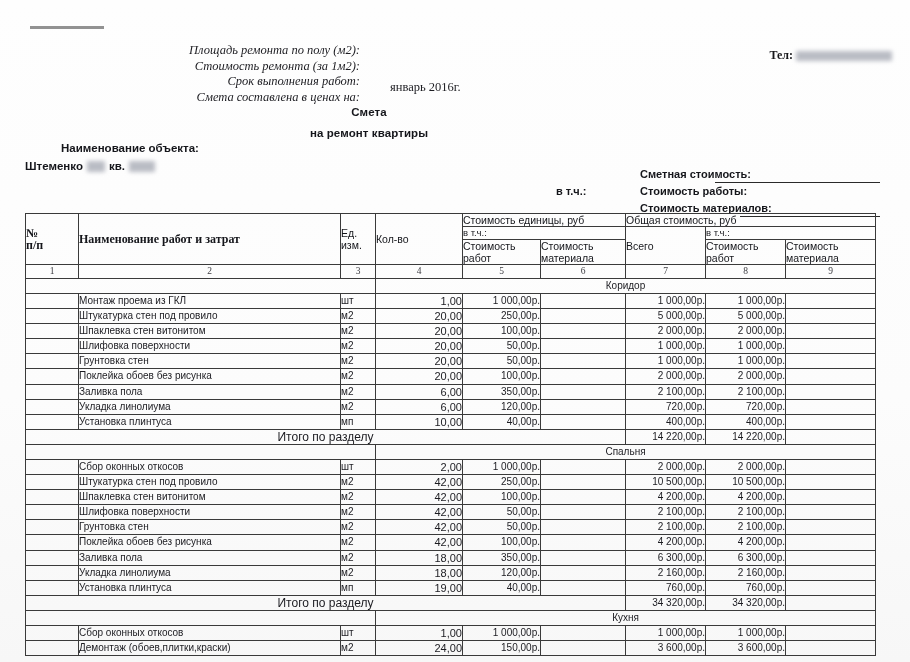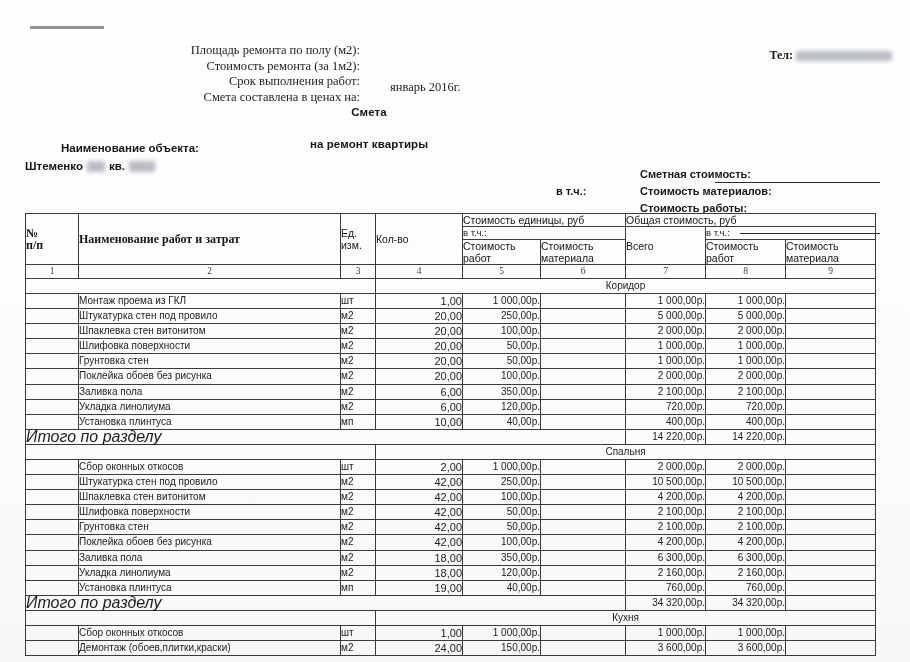--- a/index.html
+++ b/index.html
@@ -37,20 +37,21 @@
   .hdr-block {
     position: absolute;
     left: 0px;
     top: 43px;
     width: 360px;
     text-align: right;
     font-family: "Liberation Serif", serif;
     font-size: 12.5px;
     line-height: 15.6px;
     color: #1d1d22;
+    font-style: italic;
   }
   .hdr-block div { white-space: nowrap; }
 
   .hdr-date {
     position: absolute;
     left: 390px;
     top: 80px;
     font-family: "Liberation Serif", serif;
     font-size: 12.5px;
     color: #1d1d22;
@@ -83,21 +84,21 @@
     position: absolute;
     left: 0;
     top: 106px;
     width: 738px;
     text-align: center;
     font-size: 11.5px;
     font-weight: bold;
     color: #15161b;
     letter-spacing: .1px;
   }
-  .doc-title .line2 { margin-top: 20px; }
+  .doc-title .line2 { margin-top: 9px; }
 
   
   .obj-label {
     position: absolute;
     left: 25px;
     top: 142px;
     font-size: 11.5px;
     font-weight: bold;
     color: #15161b;
     margin-left: 36px;
@@ -225,24 +226,23 @@
   .cell-unit { text-align: left; padding-right: 4px; font-size: 10px; }
   .cell-qty  { text-align: right; padding-right: 5px; font-size: 11px; }
   .cell-num  { text-align: right; padding-right: 5px; font-size: 10px; }
   .cell-empty { }
 
   .total-row td {
     height: 14.1px;
     line-height: 14.1px;
   }
   .total-label {
-    text-align: left;
-    font-size: 16px;
+    text-align: center;
+    font-size: 12px;
     padding-right: 0;
-    font-style: italic;
   }
 </style>
 </head>
 <body>
 
 <div class="page">
 
   <div class="corner-mark"></div>
 
   <div class="hdr-block">
@@ -268,25 +268,25 @@
     <span>Штеменко</span><span class="redact r1">00</span><span>кв.</span><span class="redact r2">000</span>
   </div>
 
   <div class="summary">
     <div class="vtch">в т.ч.:</div>
     <div class="srow">
       <span class="slabel">Сметная стоимость:</span>
       <span class="underline u1"></span>
     </div>
     <div class="srow">
-      <span class="slabel">Стоимость материалов:</span>
+      <span class="slabel">Стоимость работы:</span>
+      <span class="underline u2"></span>
     </div>
     <div class="srow">
-      <span class="slabel">Стоимость работы:</span>
-      <span class="underline u2"></span>
+      <span class="slabel">Стоимость материалов:</span>
     </div>
   </div>
 
   <div class="tbl-wrap">
     <table class="smeta">
       <colgroup>
         <col class="c1">
           <col class="c2">
           <col class="c3">
           <col class="c4">

